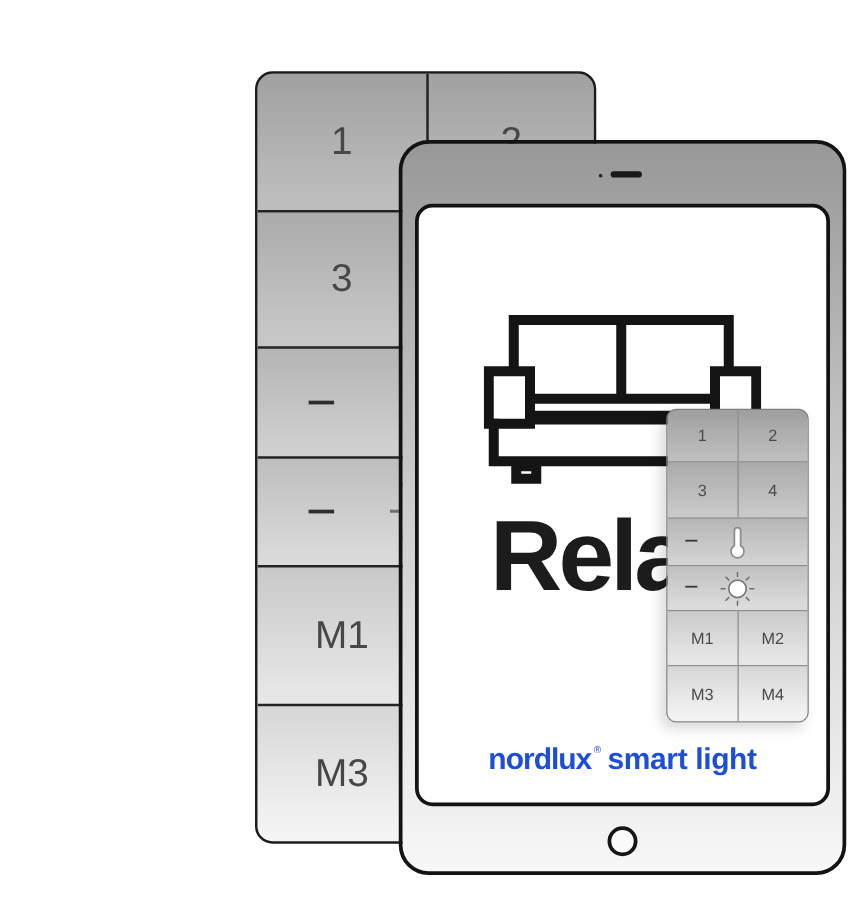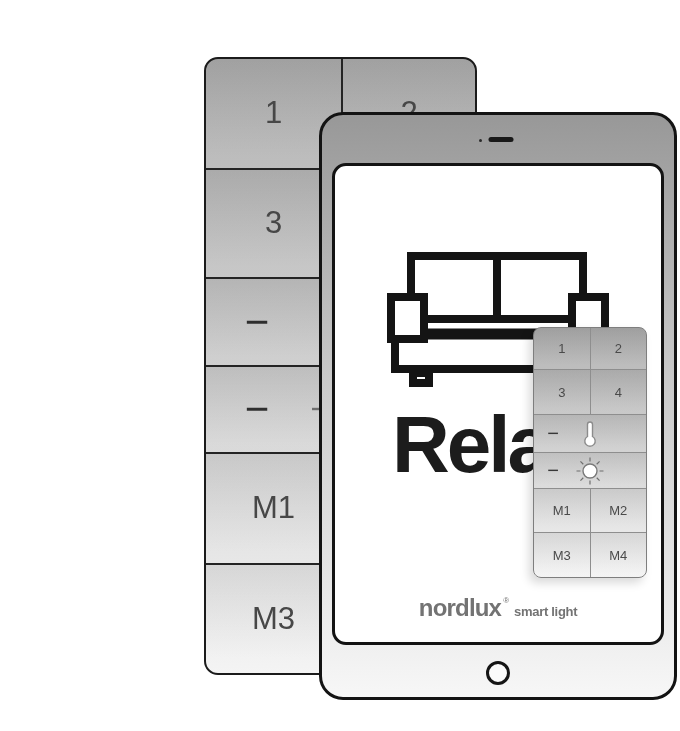--- a/index.html
+++ b/index.html
@@ -33,24 +33,24 @@
   .screen{position:absolute;left:10px;top:48px;width:332px;height:482px;box-sizing:border-box;
     border:3px solid #131313;border-radius:14px;background:#ffffff;overflow:hidden;}
   .home{position:absolute;left:50%;transform:translateX(-50%);top:546px;width:24px;height:24px;
     box-sizing:border-box;border:3px solid #151515;border-radius:50%;background:#fbfbfb;}
 
   
   .sofa{position:absolute;left:52px;top:86px;}
   .scene-title{position:absolute;left:57px;top:239px;font-size:80px;font-weight:bold;
     letter-spacing:-3px;color:#1c1c1c;white-space:nowrap;line-height:1;}
   .brand{position:absolute;left:0;right:0;top:428px;display:flex;justify-content:center;
-    align-items:baseline;color:#737373;white-space:nowrap;}
+    align-items:baseline;color:#1d4ed8;white-space:nowrap;}
   .brand-name{font-size:24px;font-weight:bold;letter-spacing:-0.8px;}
   .brand-reg{font-size:8px;position:relative;top:-13px;margin:0 5px 0 2px;}
-  .brand-suffix{font-size:13px;font-weight:bold;letter-spacing:-0.3px;}
+  .brand-suffix{font-size:24px;font-weight:bold;letter-spacing:-0.3px;}
 
   
   .remote-small{position:absolute;left:533px;top:327px;width:114px;height:251px;box-sizing:border-box;
     border:1.5px solid #7e7e7e;border-radius:8px;overflow:hidden;z-index:3;
     background:linear-gradient(180deg,#a9a9a9 0%,#c9c9c9 45%,#f2f2f2 100%);
     box-shadow:-4px 5px 10px rgba(0,0,0,0.15);
     display:grid;grid-template-rows:41px 45px 38px 36px 44px auto;}
   .remote-small .row{position:relative;box-sizing:border-box;
     background:linear-gradient(180deg,rgba(25,25,25,0.07),rgba(255,255,255,0.12) 90%);}
   .remote-small .row + .row{border-top:1.3px solid #8e8e8e;}

